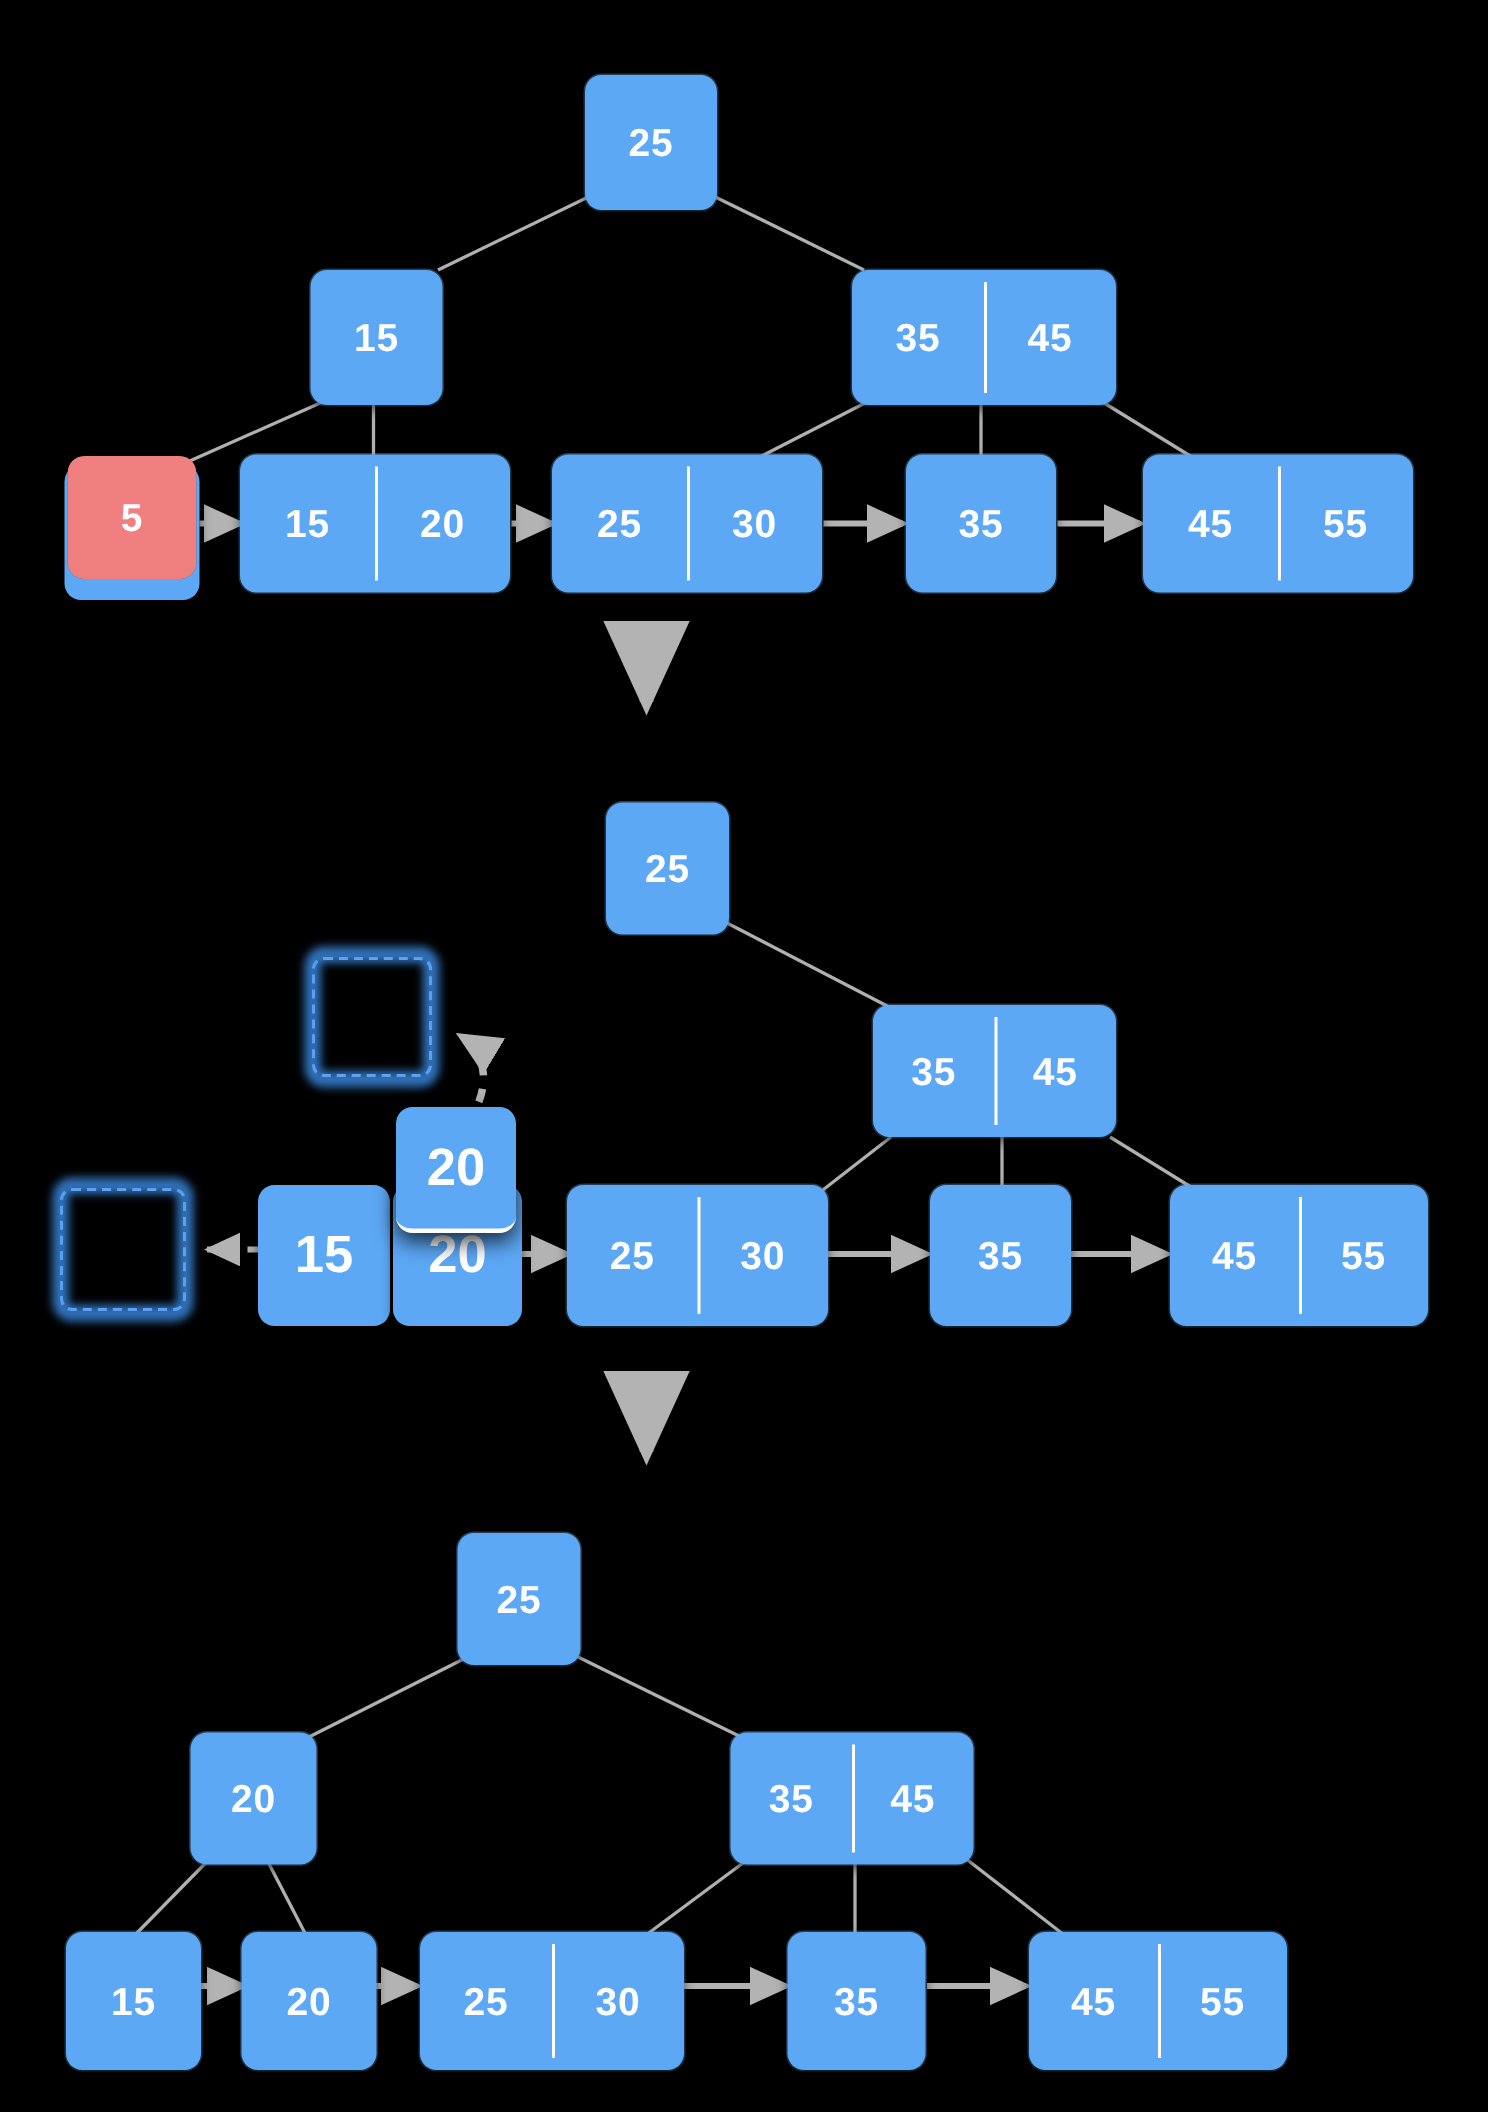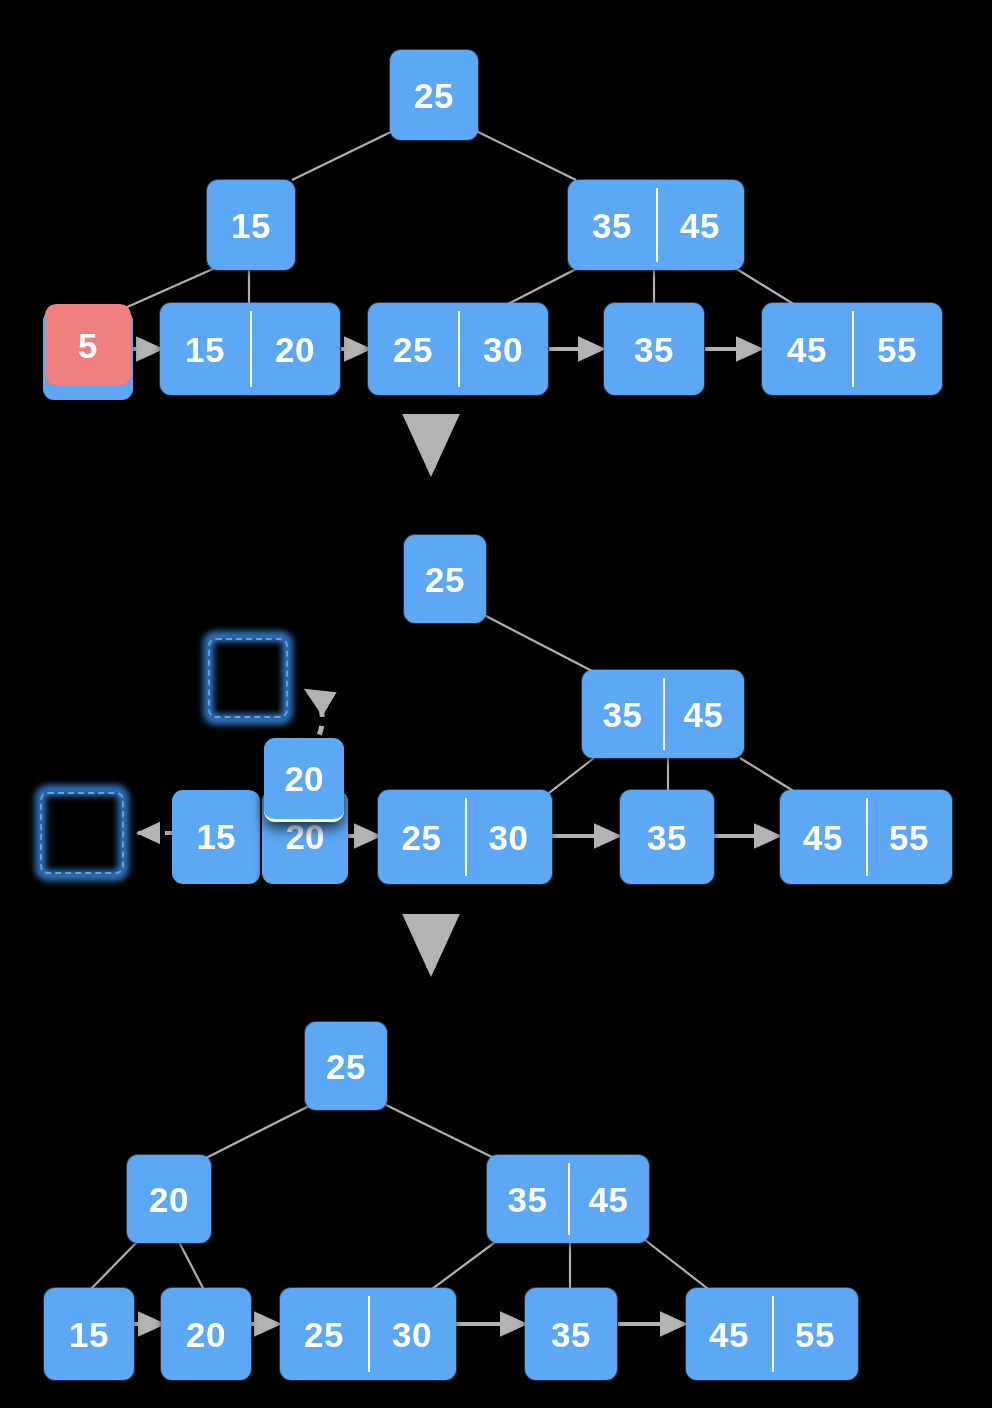--- a/index.html
+++ b/index.html
@@ -36,21 +36,21 @@
     overflow: hidden;
     z-index: 5;
   }
   .cell {
     flex: 1 1 auto;
     display: flex;
     align-items: center;
     justify-content: center;
     color: #ffffff;
     font-weight: bold;
-    font-size: 35px;
+    font-size: 26px;
     letter-spacing: 0.5px;
     line-height: 1;
     box-sizing: border-box;
     position: relative;
   }
   .cell + .cell::before {
     content: "";
     position: absolute;
     left: 0;
     top: 9%;

